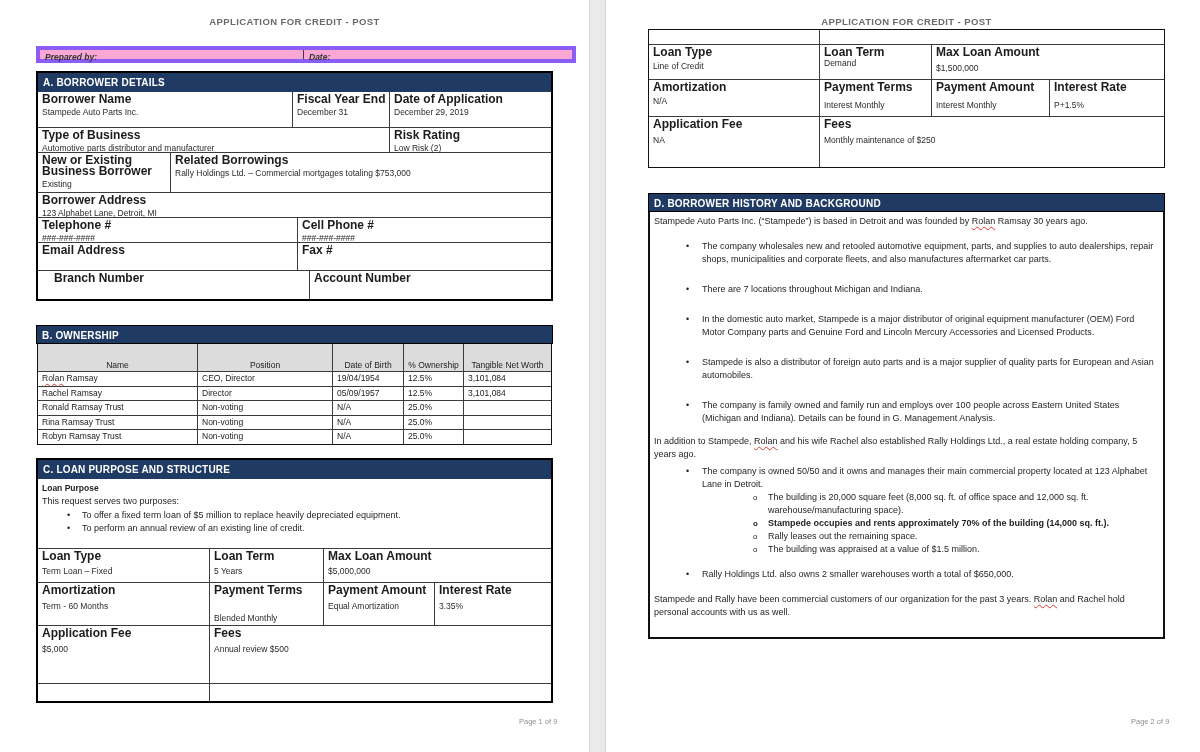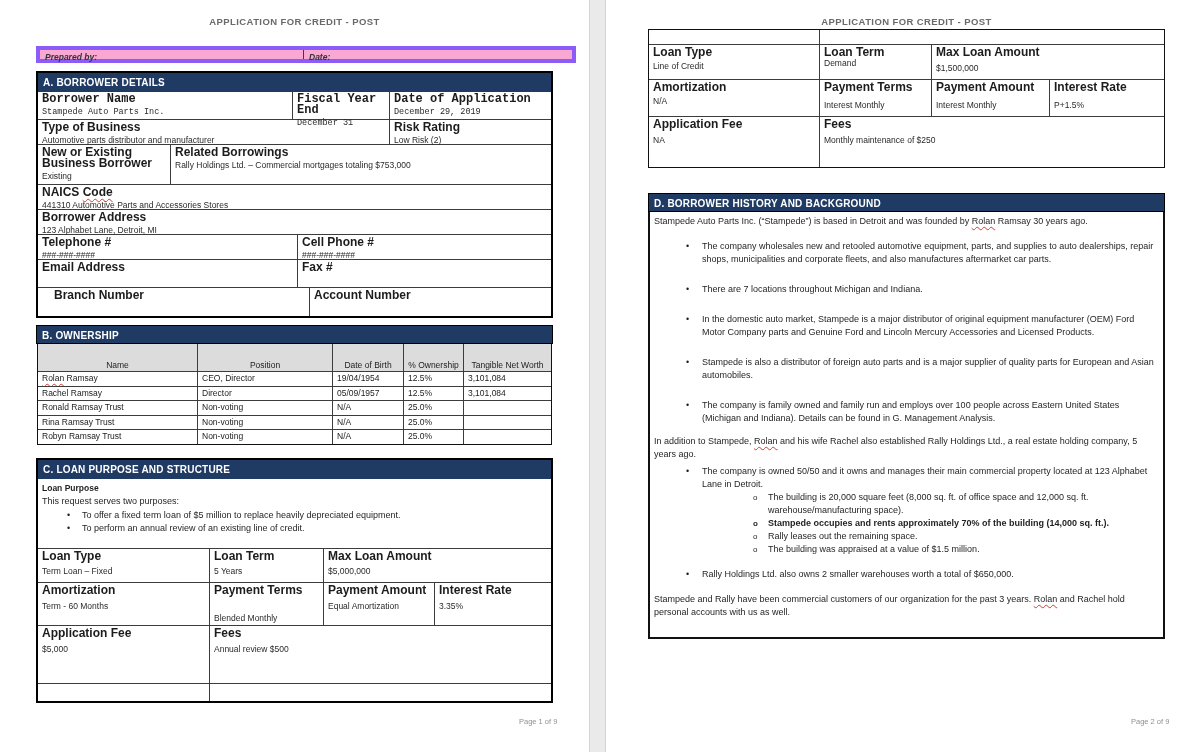--- a/index.html
+++ b/index.html
@@ -48,21 +48,21 @@
   
   .section { position:absolute; width:517px; border:2px solid #000; background:#fff; }
   .sec-head { background:#1f3a63; color:#fff; font-weight:bold; font-size:10px;
               height:19px; line-height:19px; padding-left:5px; letter-spacing:.2px; }
   .row { display:flex; border-bottom:1px solid #3c3c3c; }
   .row:last-child { border-bottom:none; }
   .cell { padding:2px 3px 1px 4px; }
   .cell + .cell { border-left:1px solid #3c3c3c; }
 
   
-  .ra1 { height:28px;font-family:Liberation Mono, monospace; } .ra2 { height:25px; } .ra3 { height:40px; }
+  .ra1 { height:36px; } .ra2 { height:25px; } .ra3 { height:40px; }
   .ra4 { height:25px; } .ra5 { height:25px; } .ra6 { height:25px; }
   .ra7 { height:28px; } .ra8 { height:28px;padding-left:12px; }
 
   
   #sec-b { border:none; }
   #sec-b .sec-head { border:1px solid #000; }
   .otable { border:1.5px solid #111; border-top:none; margin:0 1px; }
   .orow { display:flex; border-bottom:1px solid #3c3c3c; }
   .orow:last-child { border-bottom:none; }
   .ocell { font-size:8.5px; color:#222; padding-left:4px; overflow:hidden; white-space:nowrap; }
@@ -160,26 +160,20 @@
     <div class="row ra3">
       <div class="cell" style="width:132px;">
         <div class="label">New or Existing Business Borrower</div>
         <div class="value">Existing</div>
       </div>
       <div class="cell" style="flex:1;">
         <div class="label">Related Borrowings</div>
         <div class="value">Rally Holdings Ltd. – Commercial mortgages totaling $753,000</div>
       </div>
     </div>
-    <div class="row ra4">
-      <div class="cell" style="flex:1;">
-        <div class="label"><span>NAICS </span><span class="sq">Code</span></div>
-        <div class="value">441310 Automotive Parts and Accessories Stores</div>
-      </div>
-    </div>
     <div class="row ra5">
       <div class="cell" style="flex:1;">
         <div class="label">Borrower Address</div>
         <div class="value">123 Alphabet Lane, Detroit, MI</div>
       </div>
     </div>
     <div class="row ra6">
       <div class="cell" style="width:259px;">
         <div class="label">Telephone #</div>
         <div class="value">###-###-####</div>

